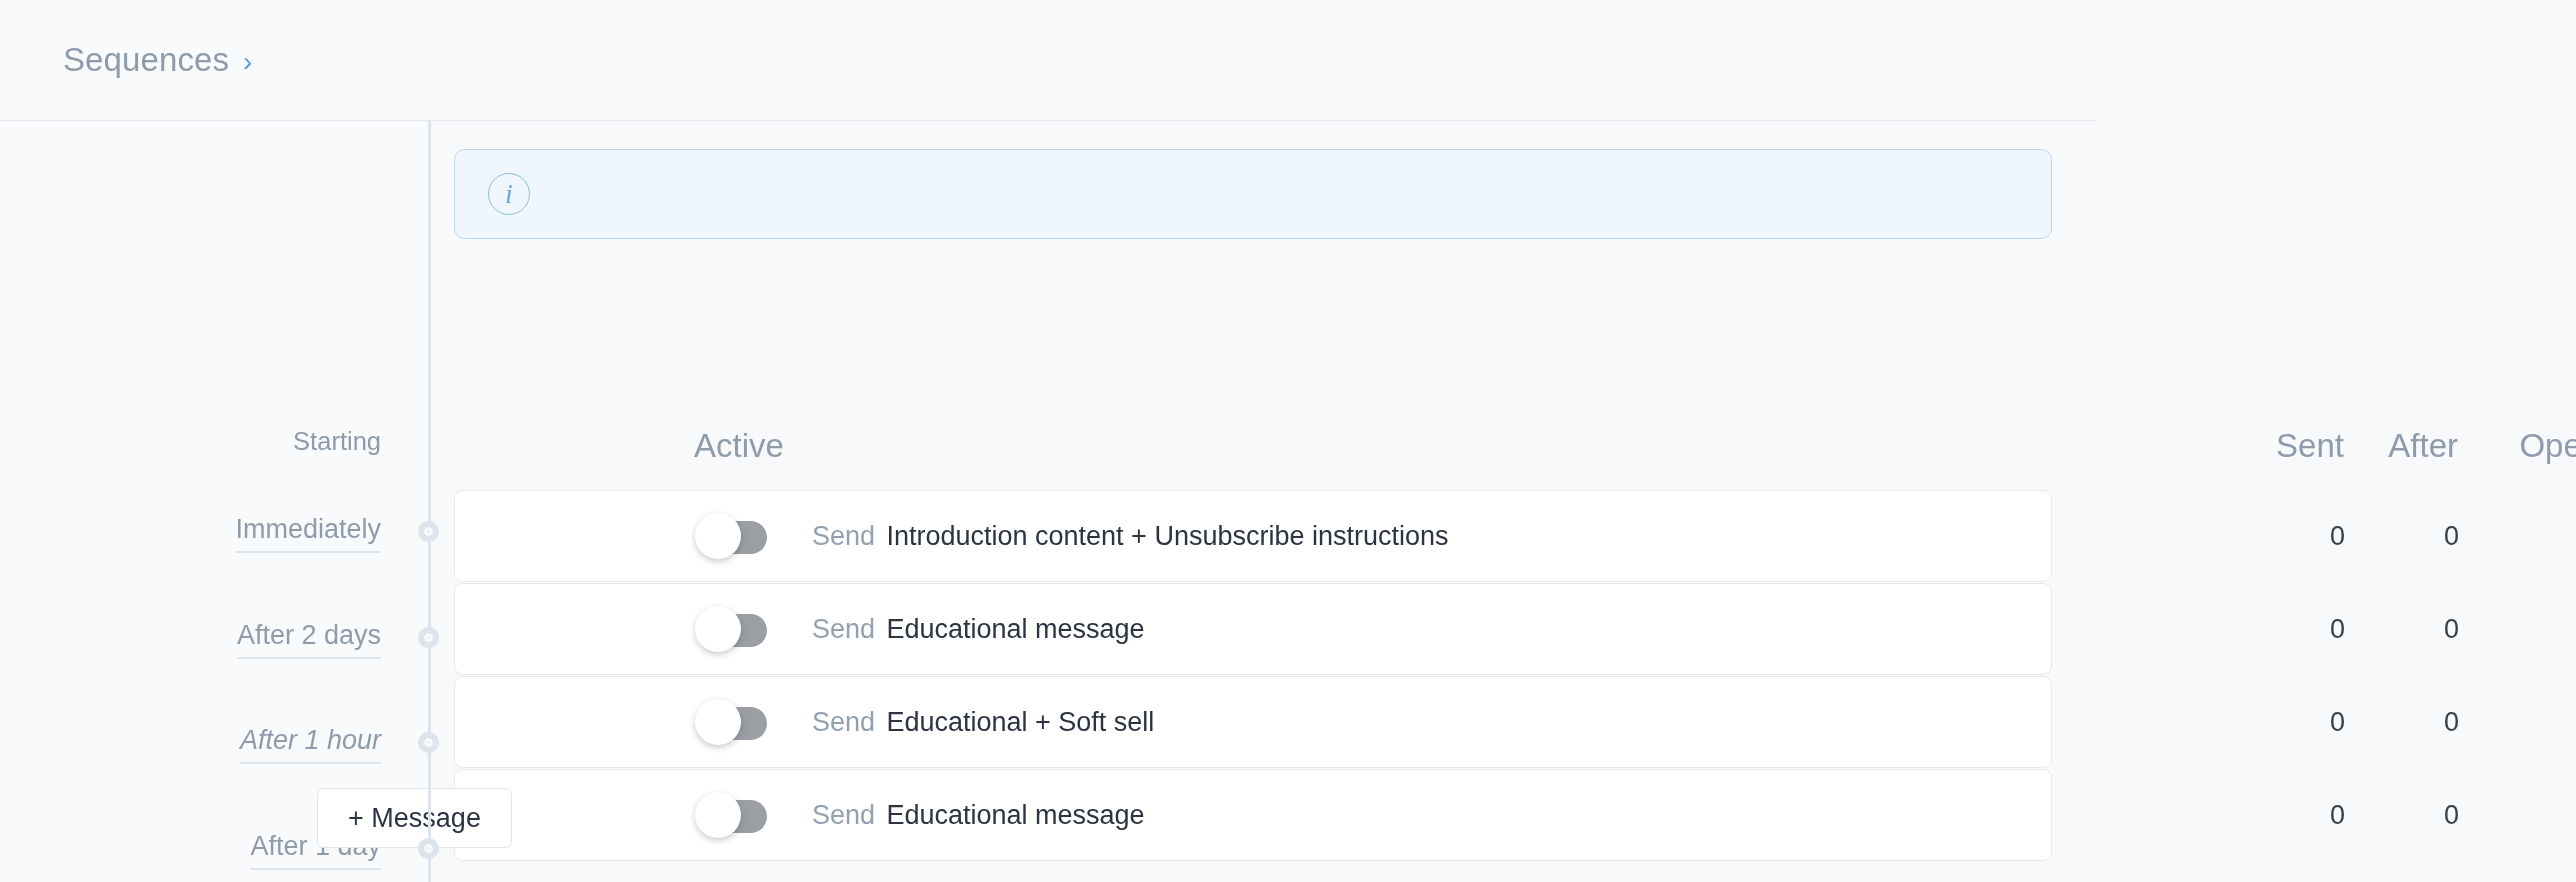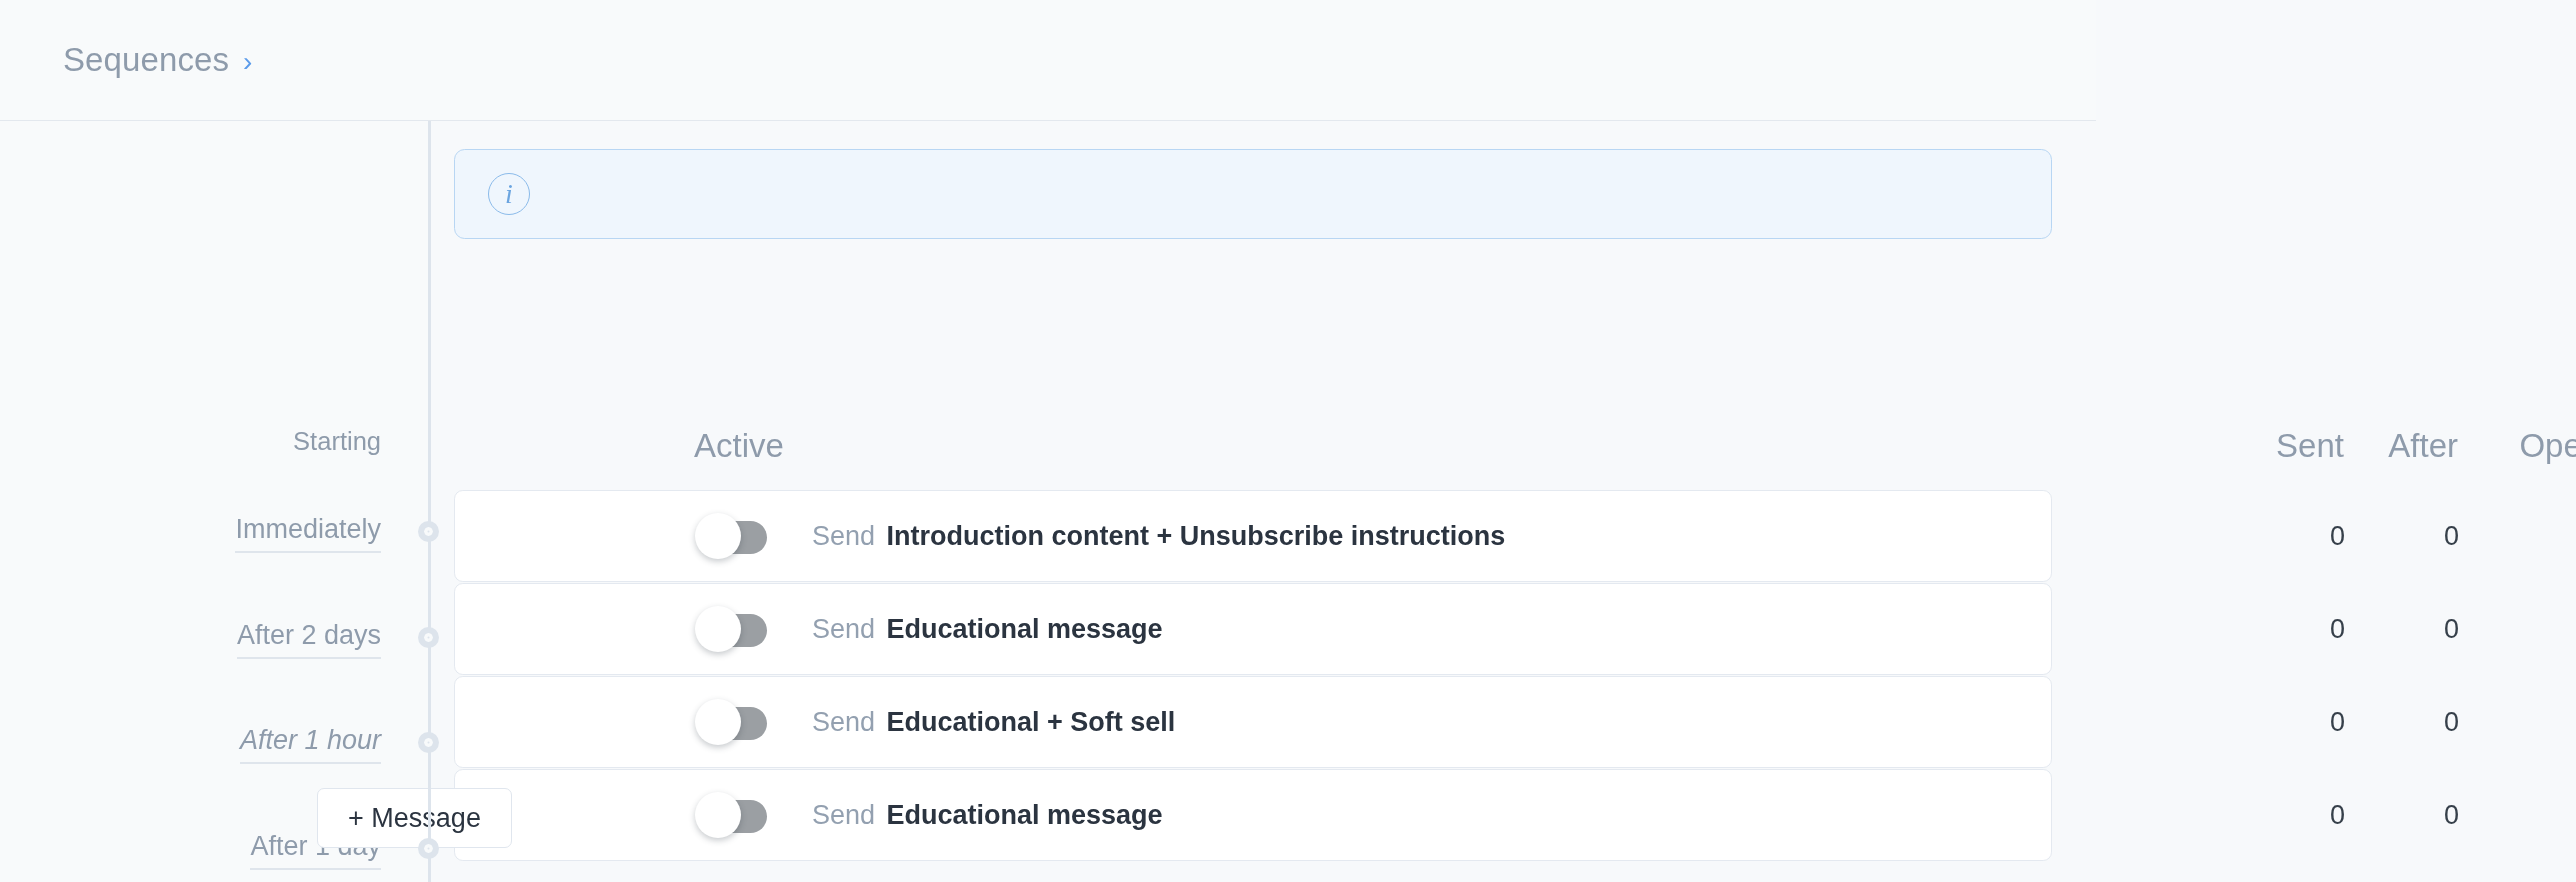--- a/index.html
+++ b/index.html
@@ -262,21 +262,20 @@
 
   .send-word {
     font-size: 27px;
     color: #93a0b0;
     margin-right: 11.4px;
   }
 
   .msg-title {
     font-size: 27px;
     color: #2b3440;
-    font-weight: bold;
   }
 
   .metric-val {
     position: absolute;
     font-size: 27px;
     color: #36404a;
     text-align: right;
     white-space: nowrap;
   }
 

